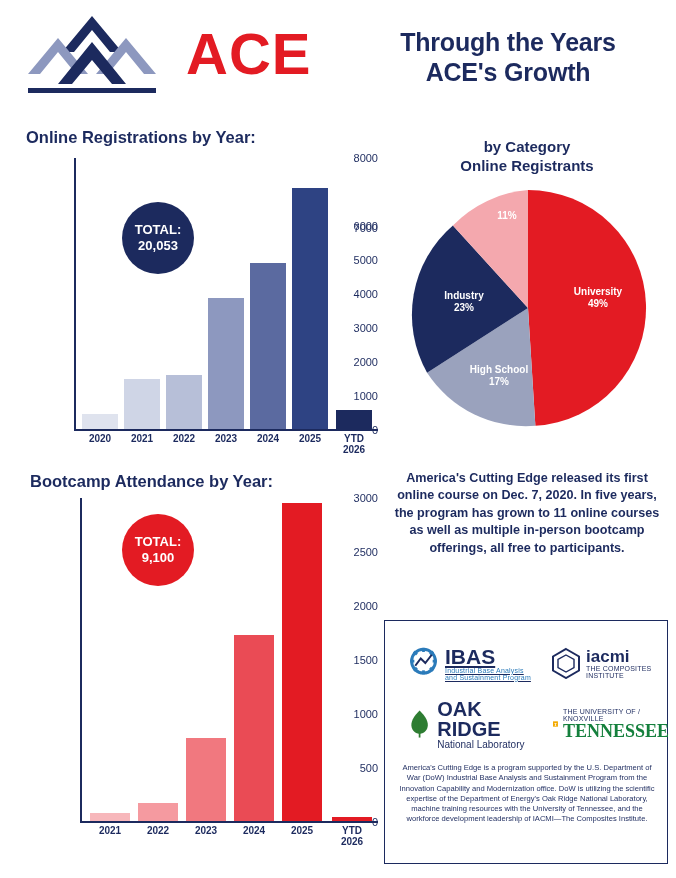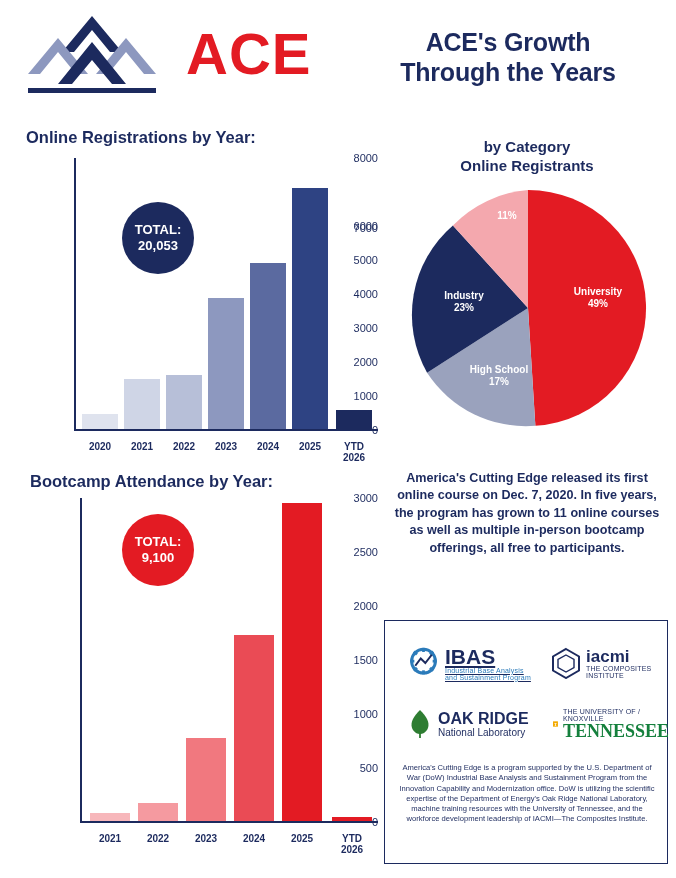--- a/index.html
+++ b/index.html
@@ -87,21 +87,20 @@
     position: absolute;
     bottom: 0;
   }
   .xtick {
     position: absolute;
     text-align: center;
     font-size: 10px;
     font-weight: bold;
     color: #1c2a5e;
     line-height: 1.05;
-    margin-top: 8px;
   }
 
   
   .bubble {
     position: absolute;
     border-radius: 50%;
     display: flex;
     flex-direction: column;
     align-items: center;
     justify-content: center;
@@ -185,22 +184,22 @@
     <path d="M104 26 L134 62 L122 62 L104 40 L86 62 L74 62 Z" fill="#8d98bf"></path>
     <path d="M70 30 L104 72 L90 72 L70 48 L50 72 L36 72 Z" fill="#1c2a5e"></path>
     <rect x="6" y="76" width="128" height="5" fill="#1c2a5e"></rect>
   </svg>
 
   <svg class="ace-word" viewBox="0 0 160 66">
     <text x="0" y="52" font-family="Liberation Sans, sans-serif" font-size="58" font-weight="bold" fill="#e31b23" letter-spacing="1">ACE</text>
   </svg>
 
   <div class="header-title">
+    <div>Through the Years</div>
     <div>ACE's Growth</div>
-    <div>Through the Years</div>
   </div>
 </div>
 
 <div class="sect-title" id="title-online">Online Registrations by Year:</div>
 
 <div class="chart" id="online-chart" style="left:26px; top:158px; width:352px; height:300px;">
 
   <div class="ytick" style="top:-5px;   width:42px;">8000</div>
   <div class="ytick" style="top:29px;  width:42px;margin-top:36px;">7000</div>
   <div class="ytick" style="top:63px;  width:42px;">6000</div>
@@ -352,21 +351,21 @@
       <div class="lbl-small" style="color:#1c2a5e; width:70px;">THE COMPOSITES INSTITUTE</div>
     </div>
   </div>
 
   <div class="partner-cell" style="left:22px; top:84px; width:140px; height:38px;">
     <svg width="26" height="30" viewBox="0 0 26 30">
       <path d="M13 1 C7 7 3 13 5 19 C7 24 11 25 13 25 C15 25 19 24 21 19 C23 13 19 7 13 1 Z" fill="#2e7d32"></path>
       <line x1="13" y1="12" x2="13" y2="29" stroke="#2e7d32" stroke-width="1.8"></line>
     </svg>
     <div style="margin-left:5px;">
-      <div style="font-size:16px; font-weight:bold; color:#1c2a5e; line-height:1;">OAK RIDGE</div>
+      <div style="font-size:20px; font-weight:bold; color:#1c2a5e; line-height:1;">OAK RIDGE</div>
       <div style="font-size:10px; color:#1c2a5e;">National Laboratory</div>
     </div>
   </div>
 
   <div class="partner-cell" style="left:168px; top:84px; width:116px; height:38px;">
     <svg width="24" height="26" viewBox="0 0 24 26">
       <rect x="0" y="0" width="24" height="26" fill="#f2a900"></rect>
       <text x="12" y="21" text-anchor="middle" font-family="Liberation Serif, serif" font-size="22" font-weight="bold" fill="#ffffff">T</text>
     </svg>
     <div style="margin-left:5px;">

